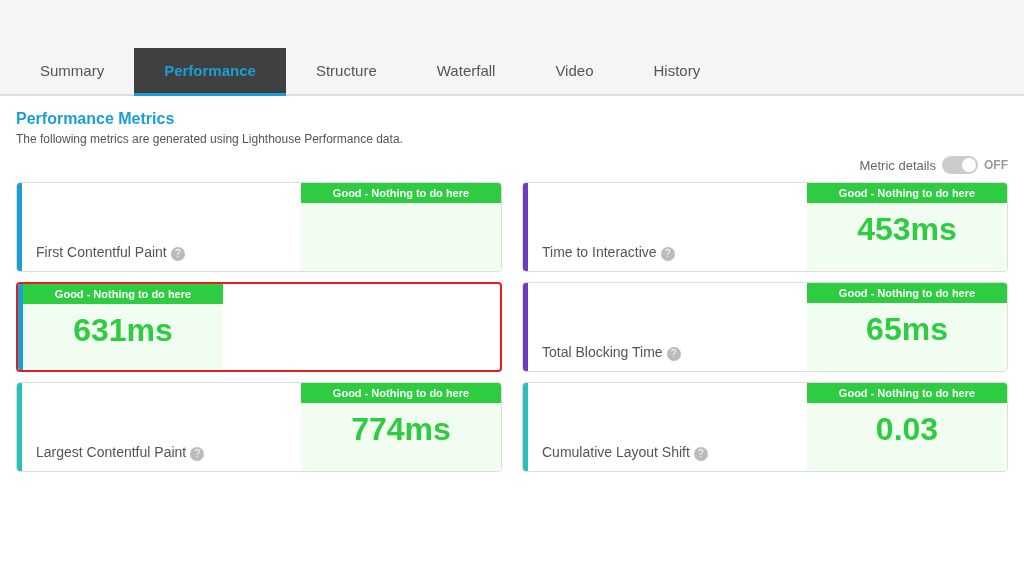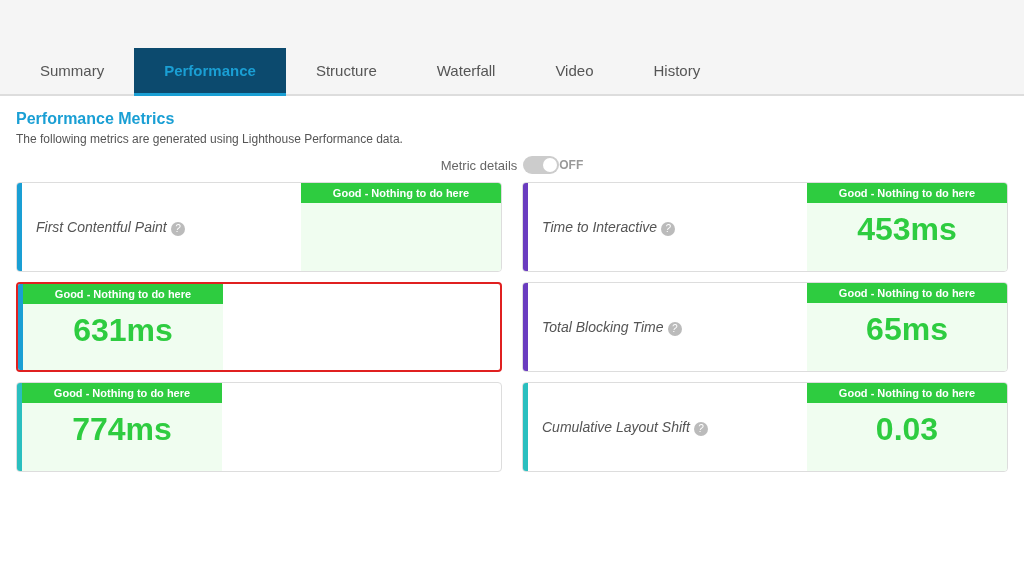--- a/index.html
+++ b/index.html
@@ -19,42 +19,42 @@
       color: #555;
       border-bottom: 3px solid transparent;
       margin-bottom: -2px;
       background: transparent;
       white-space: nowrap;
       margin-top: 48px;
     }
     .tab.active {
       color: #1a9fd4;
       border-bottom: 3px solid #1a9fd4;
-      background: #0c4a6e;
+      background: #404040;
       font-weight: 600;
     }
 
     
     .content {
       padding: 14px 16px 10px 16px;
     }
     .section-title {
       color: #1a9fd4;
       font-size: 16px;
       font-weight: bold;
       margin-bottom: 4px;
     }
     .section-desc {
       color: #555;
       font-size: 12px;
       margin-bottom: 10px;
     }
     .metric-controls {
       display: flex;
-      justify-content: center;
+      justify-content: flex-end;
       align-items: center;
       margin-bottom: 8px;
       font-size: 13px;
       color: #666;
     }
     .toggle-label { margin-right: 6px; }
     .toggle {
       display: inline-flex;
       align-items: center;
       background: #ccc;
@@ -67,20 +67,21 @@
     .toggle-knob {
       width: 14px;
       height: 14px;
       background: #fff;
       border-radius: 50%;
       position: absolute;
       right: 2px;
       top: 2px;
     }
     .toggle-off-label {
+      margin-left: 6px;
       font-size: 12px;
       color: #999;
       font-weight: bold;
     }
 
     
     .metrics-grid {
       display: grid;
       grid-template-columns: 1fr 1fr;
       gap: 10px 20px;
@@ -104,25 +105,24 @@
       flex-shrink: 0;
     }
     .metric-body {
       display: flex;
       flex: 1;
       align-items: stretch;
     }
     .metric-label-area {
       flex: 1;
       display: flex;
-      align-items: center;
+      align-items: flex-end;
       padding: 10px 14px;
       font-size: 14px;
       color: #444;
-      font-style: italic;
     }
     .metric-label-area .label-text {
       font-size: 14px;
       color: #555;
     }
     .metric-question {
       display: inline-block;
       background: #bbb;
       color: #fff;
       border-radius: 50%;
@@ -231,20 +231,23 @@
           </div>
           <div class="metric-value-area">
             <div class="metric-badge">Good - Nothing to do here</div>
             <div class="metric-value">65ms</div>
           </div>
         </div>
       </div>
       <div class="metric-card">
         <div class="metric-left-bar bar-teal"></div>
         <div class="metric-body">
+          <div class="metric-label-area">
+            <span><span class="label-text">Largest Contentful Paint</span><span class="metric-question">?</span></span>
+          </div>
           <div class="metric-value-area">
             <div class="metric-badge">Good - Nothing to do here</div>
             <div class="metric-value">774ms</div>
           </div>
         </div>
       </div>
       <div class="metric-card">
         <div class="metric-left-bar bar-teal"></div>
         <div class="metric-body">
           <div class="metric-label-area">

